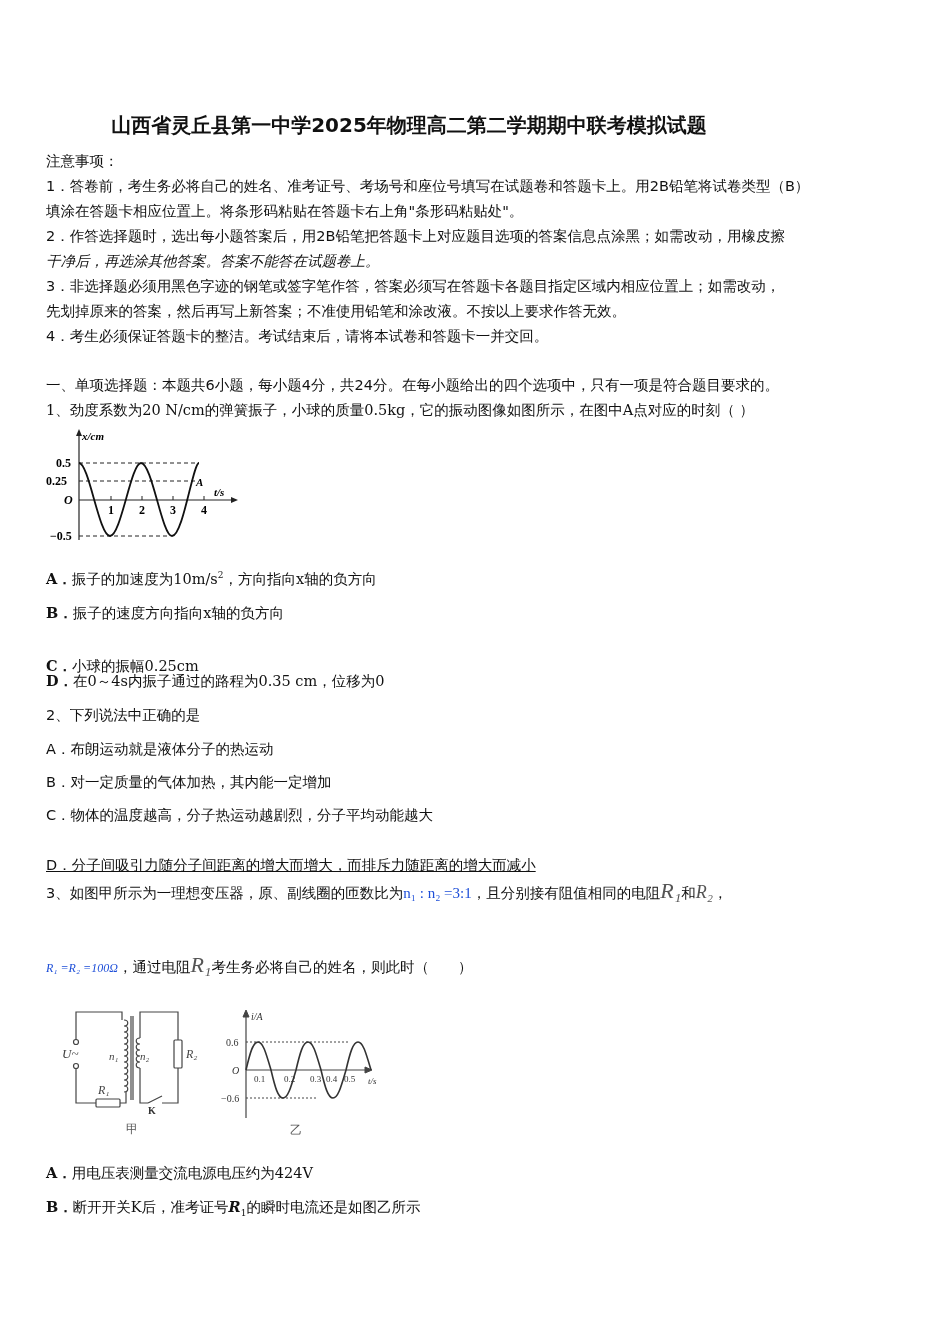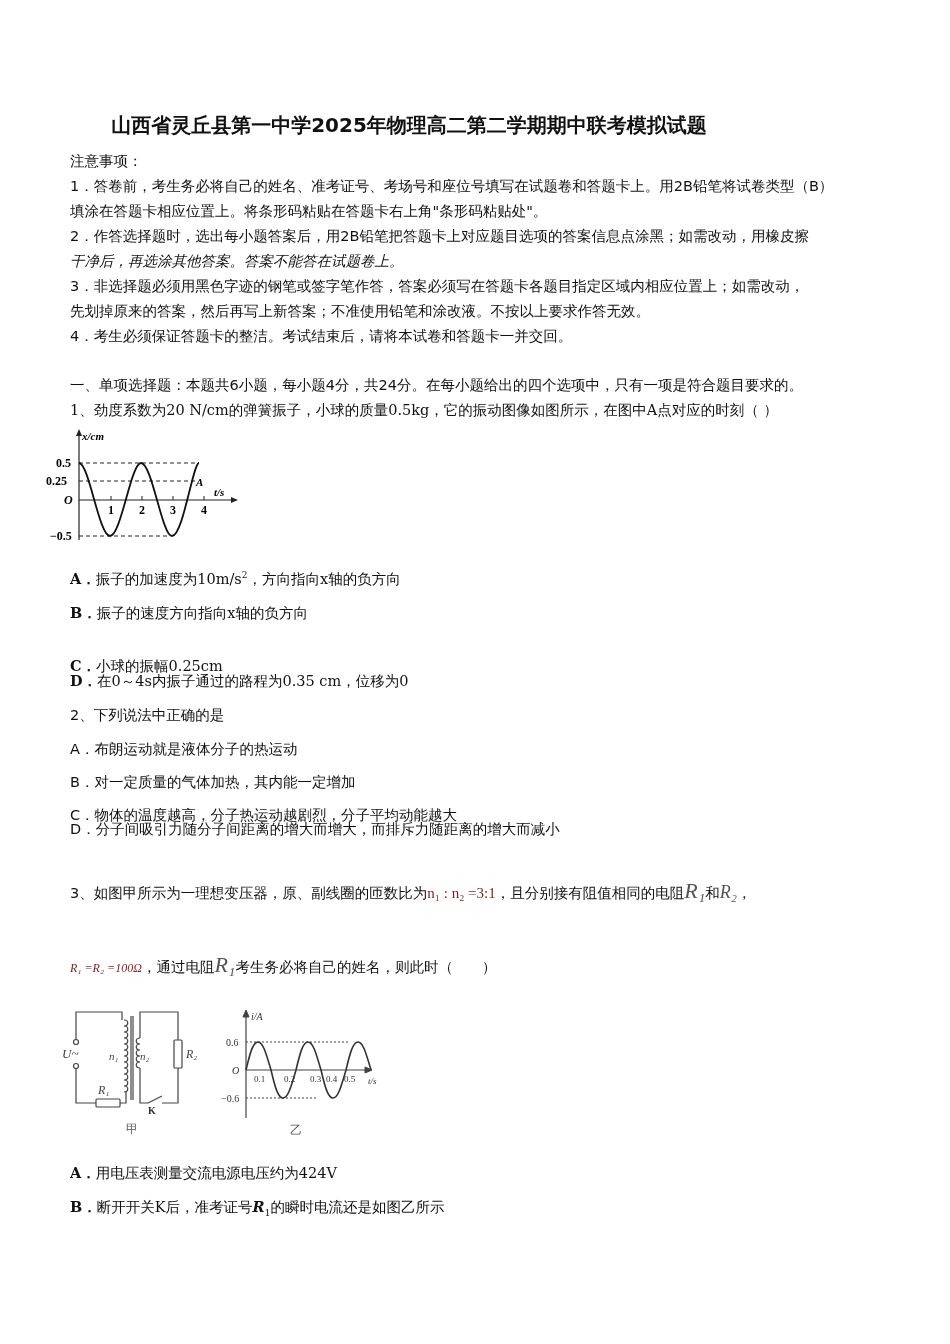--- a/index.html
+++ b/index.html
@@ -1,24 +1,24 @@
 <!DOCTYPE html>
 <html><head>
 <meta charset="utf-8">
 <style>
   html, body { margin: 0; padding: 0; background: #ffffff; }
   body { width: 950px; height: 1344px; position: relative; overflow: hidden;
          font-family: "DejaVu Serif", "Liberation Serif", serif; color: #111; }
   .title { position: absolute; top: 112px; left: 0; width: 818px; text-align: center;
            font-family: "DejaVu Sans", "Liberation Sans", sans-serif; font-weight: bold;
            font-size: 20px; letter-spacing: 0px; }
-  .line { position: absolute; left: 46px; font-size: 14.5px; white-space: nowrap; margin-left: 24px; }
+  .line { position: absolute; left: 46px; font-size: 14.5px; white-space: nowrap; }
   .sans { font-family: "DejaVu Sans", "Liberation Sans", sans-serif; }
   .b { font-weight: bold; }
-  .math-up { font-family: "Liberation Serif", "DejaVu Serif", serif; color: #7f1d1d; }
+  .math-up { font-family: "Liberation Serif", "DejaVu Serif", serif; color: #1d4ed8; }
   .bigR { font-size: 22px; font-style: italic; color: #555; font-family: "Liberation Serif", serif; }
   sub { font-size: 9px; }
   .fig { position: absolute; }
   svg text { font-family: "Liberation Serif", "DejaVu Serif", serif; }
 </style>
 </head>
 <body>
 
 <div class="title">山西省灵丘县第一中学2025年物理高二第二学期期中联考模拟试题</div>
 
@@ -78,21 +78,21 @@
   <span class="b">C．</span><span>小球的振幅0.25cm</span>
 </div>
 <div class="line" style="top:672px;">
   <span class="b">D．</span><span>在0～4s内振子通过的路程为0.35 cm，位移为0</span>
 </div>
 
 <div class="line sans" style="top:706px;">2、下列说法中正确的是</div>
 <div class="line sans" style="top:740px;">A．布朗运动就是液体分子的热运动</div>
 <div class="line sans" style="top:773px;">B．对一定质量的气体加热，其内能一定增加</div>
 <div class="line sans" style="top:806px;text-align:center;">C．物体的温度越高，分子热运动越剧烈，分子平均动能越大</div>
-<div class="line sans" style="top:820px;">D．分子间吸引力随分子间距离的增大而增大，而排斥力随距离的增大而减小</div>
+<div class="line sans" style="top:856px;text-decoration:underline;">D．分子间吸引力随分子间距离的增大而增大，而排斥力随距离的增大而减小</div>
 
 <div class="line sans" style="top:878px;">
   <span>3、如图甲所示为一理想变压器，原、副线圈的匝数比为</span><span class="math-up" style="font-size:15px;">n₁ : n₂ =3:1</span><span>，且分别接有阻值相同的电阻</span><span class="bigR">R₁</span><span>和</span><span class="bigR" style="font-size:18px;">R₂</span><span>，</span>
 </div>
 
 <div class="line sans" style="top:952px;">
   <span class="math-up" style="font-size:12px; font-style:italic;">R₁ =R₂ =100Ω</span><span>，通过电阻</span><span class="bigR">R₁</span><span>考生务必将自己的姓名，则此时（　　）</span>
 </div>
 
 <svg class="fig" style="left:44px; top:1000px;" width="175" height="140" viewBox="0 0 175 140">

